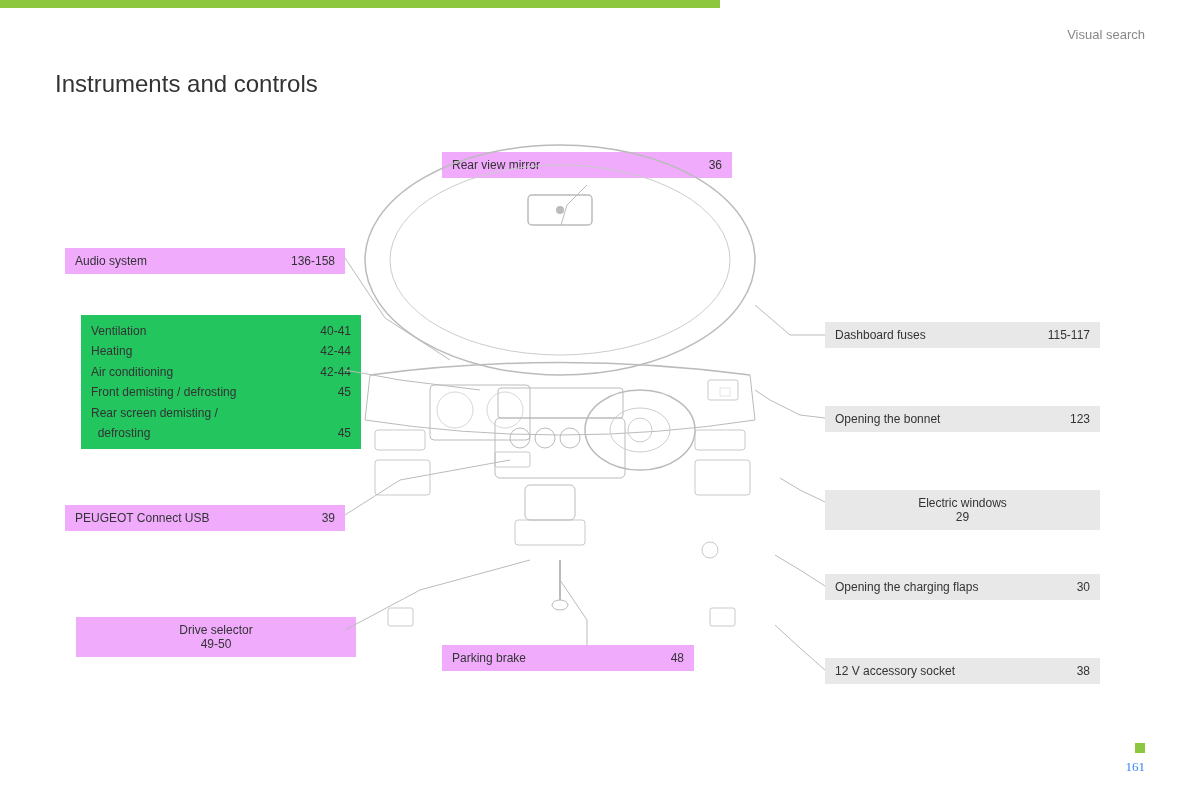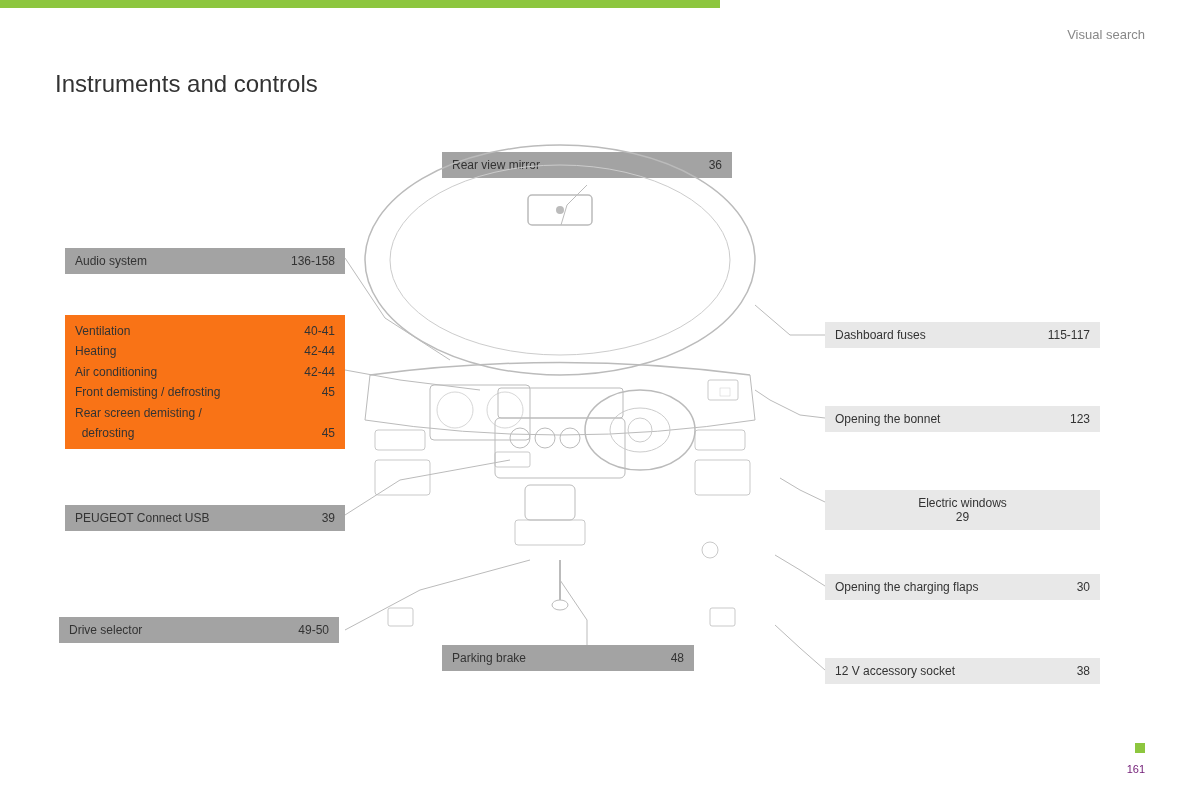--- a/index.html
+++ b/index.html
@@ -39,21 +39,21 @@
       top: 70px;
       left: 55px;
       font-size: 24px;
       font-weight: 300;
       color: #333;
     }
 
     
     .label-box {
       position: absolute;
-      background: #a3a3a3;
+      background: #f0abfc;
       padding: 6px 10px;
       font-size: 12px;
       color: #333;
       display: flex;
       justify-content: space-between;
       align-items: center;
     }
 
     
     .label-box-right {
@@ -63,44 +63,46 @@
       font-size: 12px;
       color: #333;
       display: flex;
       justify-content: space-between;
       align-items: center;
     }
 
     
     .label-box-multi {
       position: absolute;
-      background: #f97316;
+      background: #22c55e;
       padding: 6px 10px;
       font-size: 12px;
       color: #333;
+      margin-left: 16px;
     }
     .label-box-multi .row {
       display: flex;
       justify-content: space-between;
     }
 
     
     .car-diagram {
       position: absolute;
       top: 140px;
       left: 340px;
     }
 
     
     .page-number {
       position: absolute;
       bottom: 25px;
       right: 55px;
-      font-size: 11px;
-      color: #701a75;
+      font-size: 13px;
+      color: #3b82f6;
+      font-family: Liberation Serif, serif;
     }
 
     
     .green-square {
       position: absolute;
       bottom: 47px;
       right: 55px;
       width: 10px;
       height: 10px;
       background: #8dc63f;
@@ -160,21 +162,21 @@
       <span>&nbsp;&nbsp;defrosting</span>
       <span>45</span>
     </div>
 </div>
 
 <div class="label-box" style="left:65px; top:505px; width:280px;">
   <span>PEUGEOT Connect USB</span>
   <span>39</span>
 </div>
 
-<div class="label-box" style="left:59px; top:617px; width:280px;">
+<div class="label-box" style="left:76px; top:617px; width:280px;flex-direction:column;">
   <span>Drive selector</span>
   <span>49-50</span>
 </div>
 
 <div class="label-box" style="left:442px; top:645px; width:252px;">
   <span>Parking brake</span>
   <span>48</span>
 </div>
 
 <div class="label-box-right" style="left:825px; top:322px; width:275px;">

